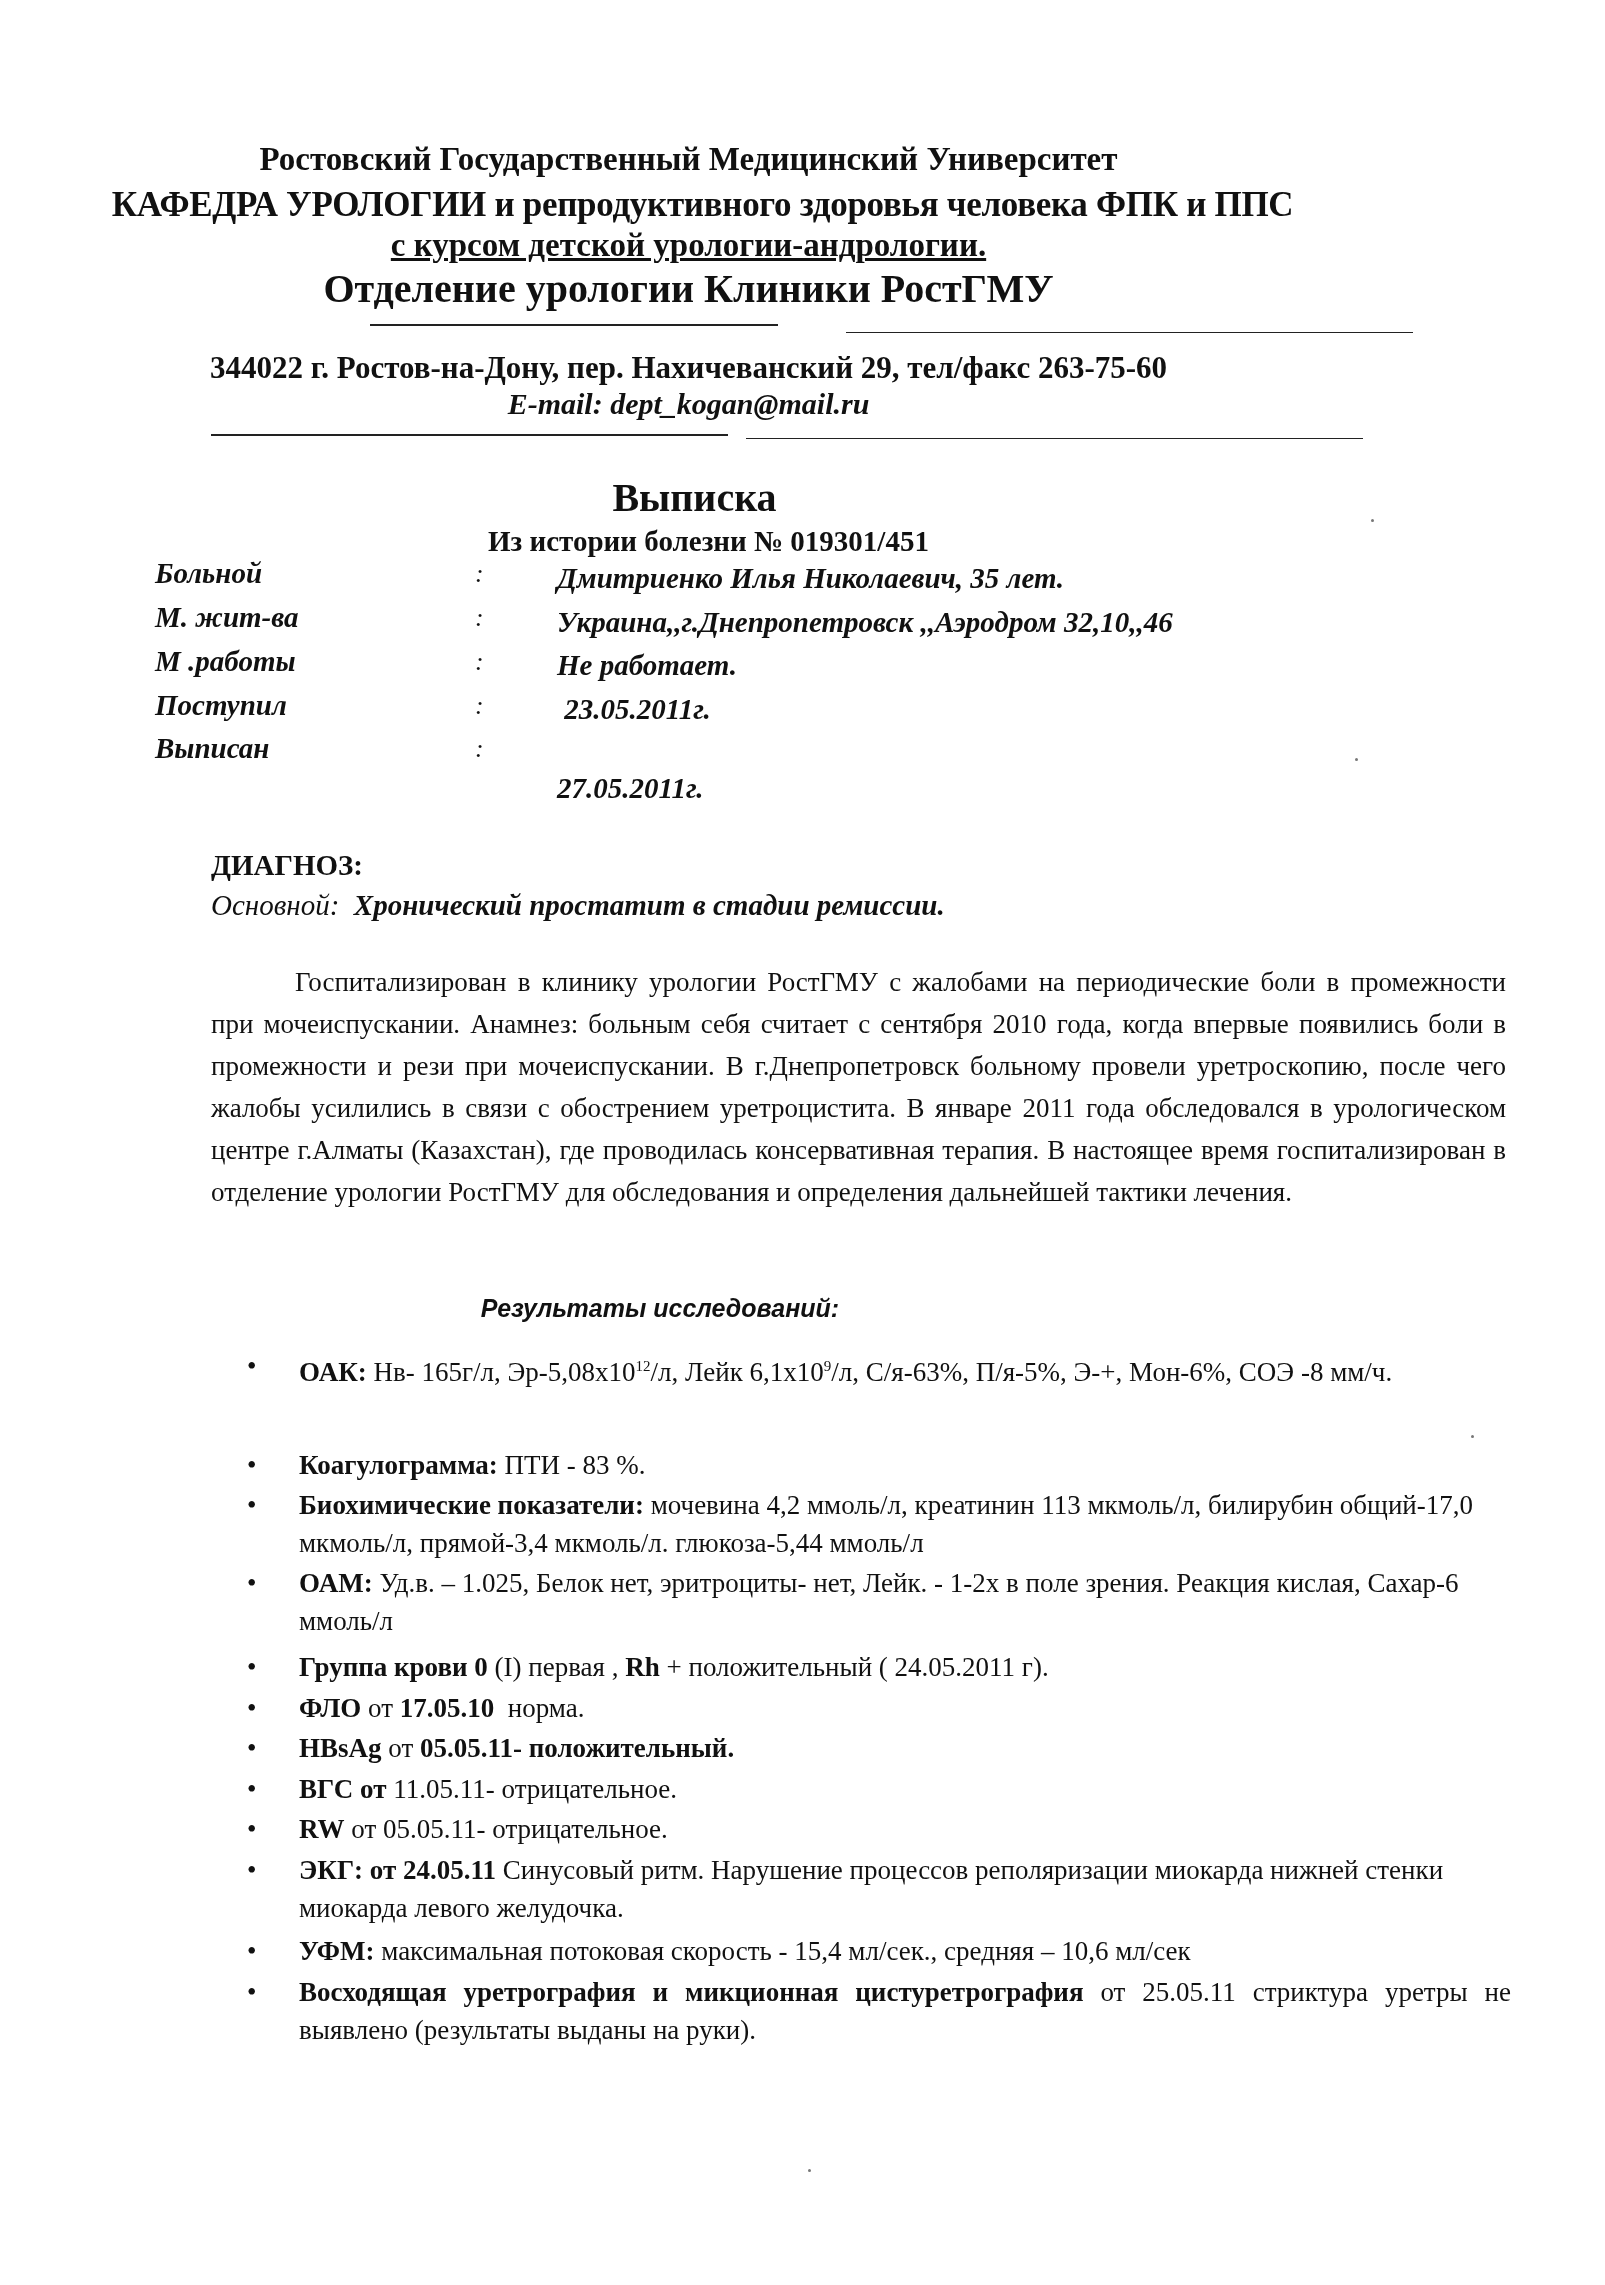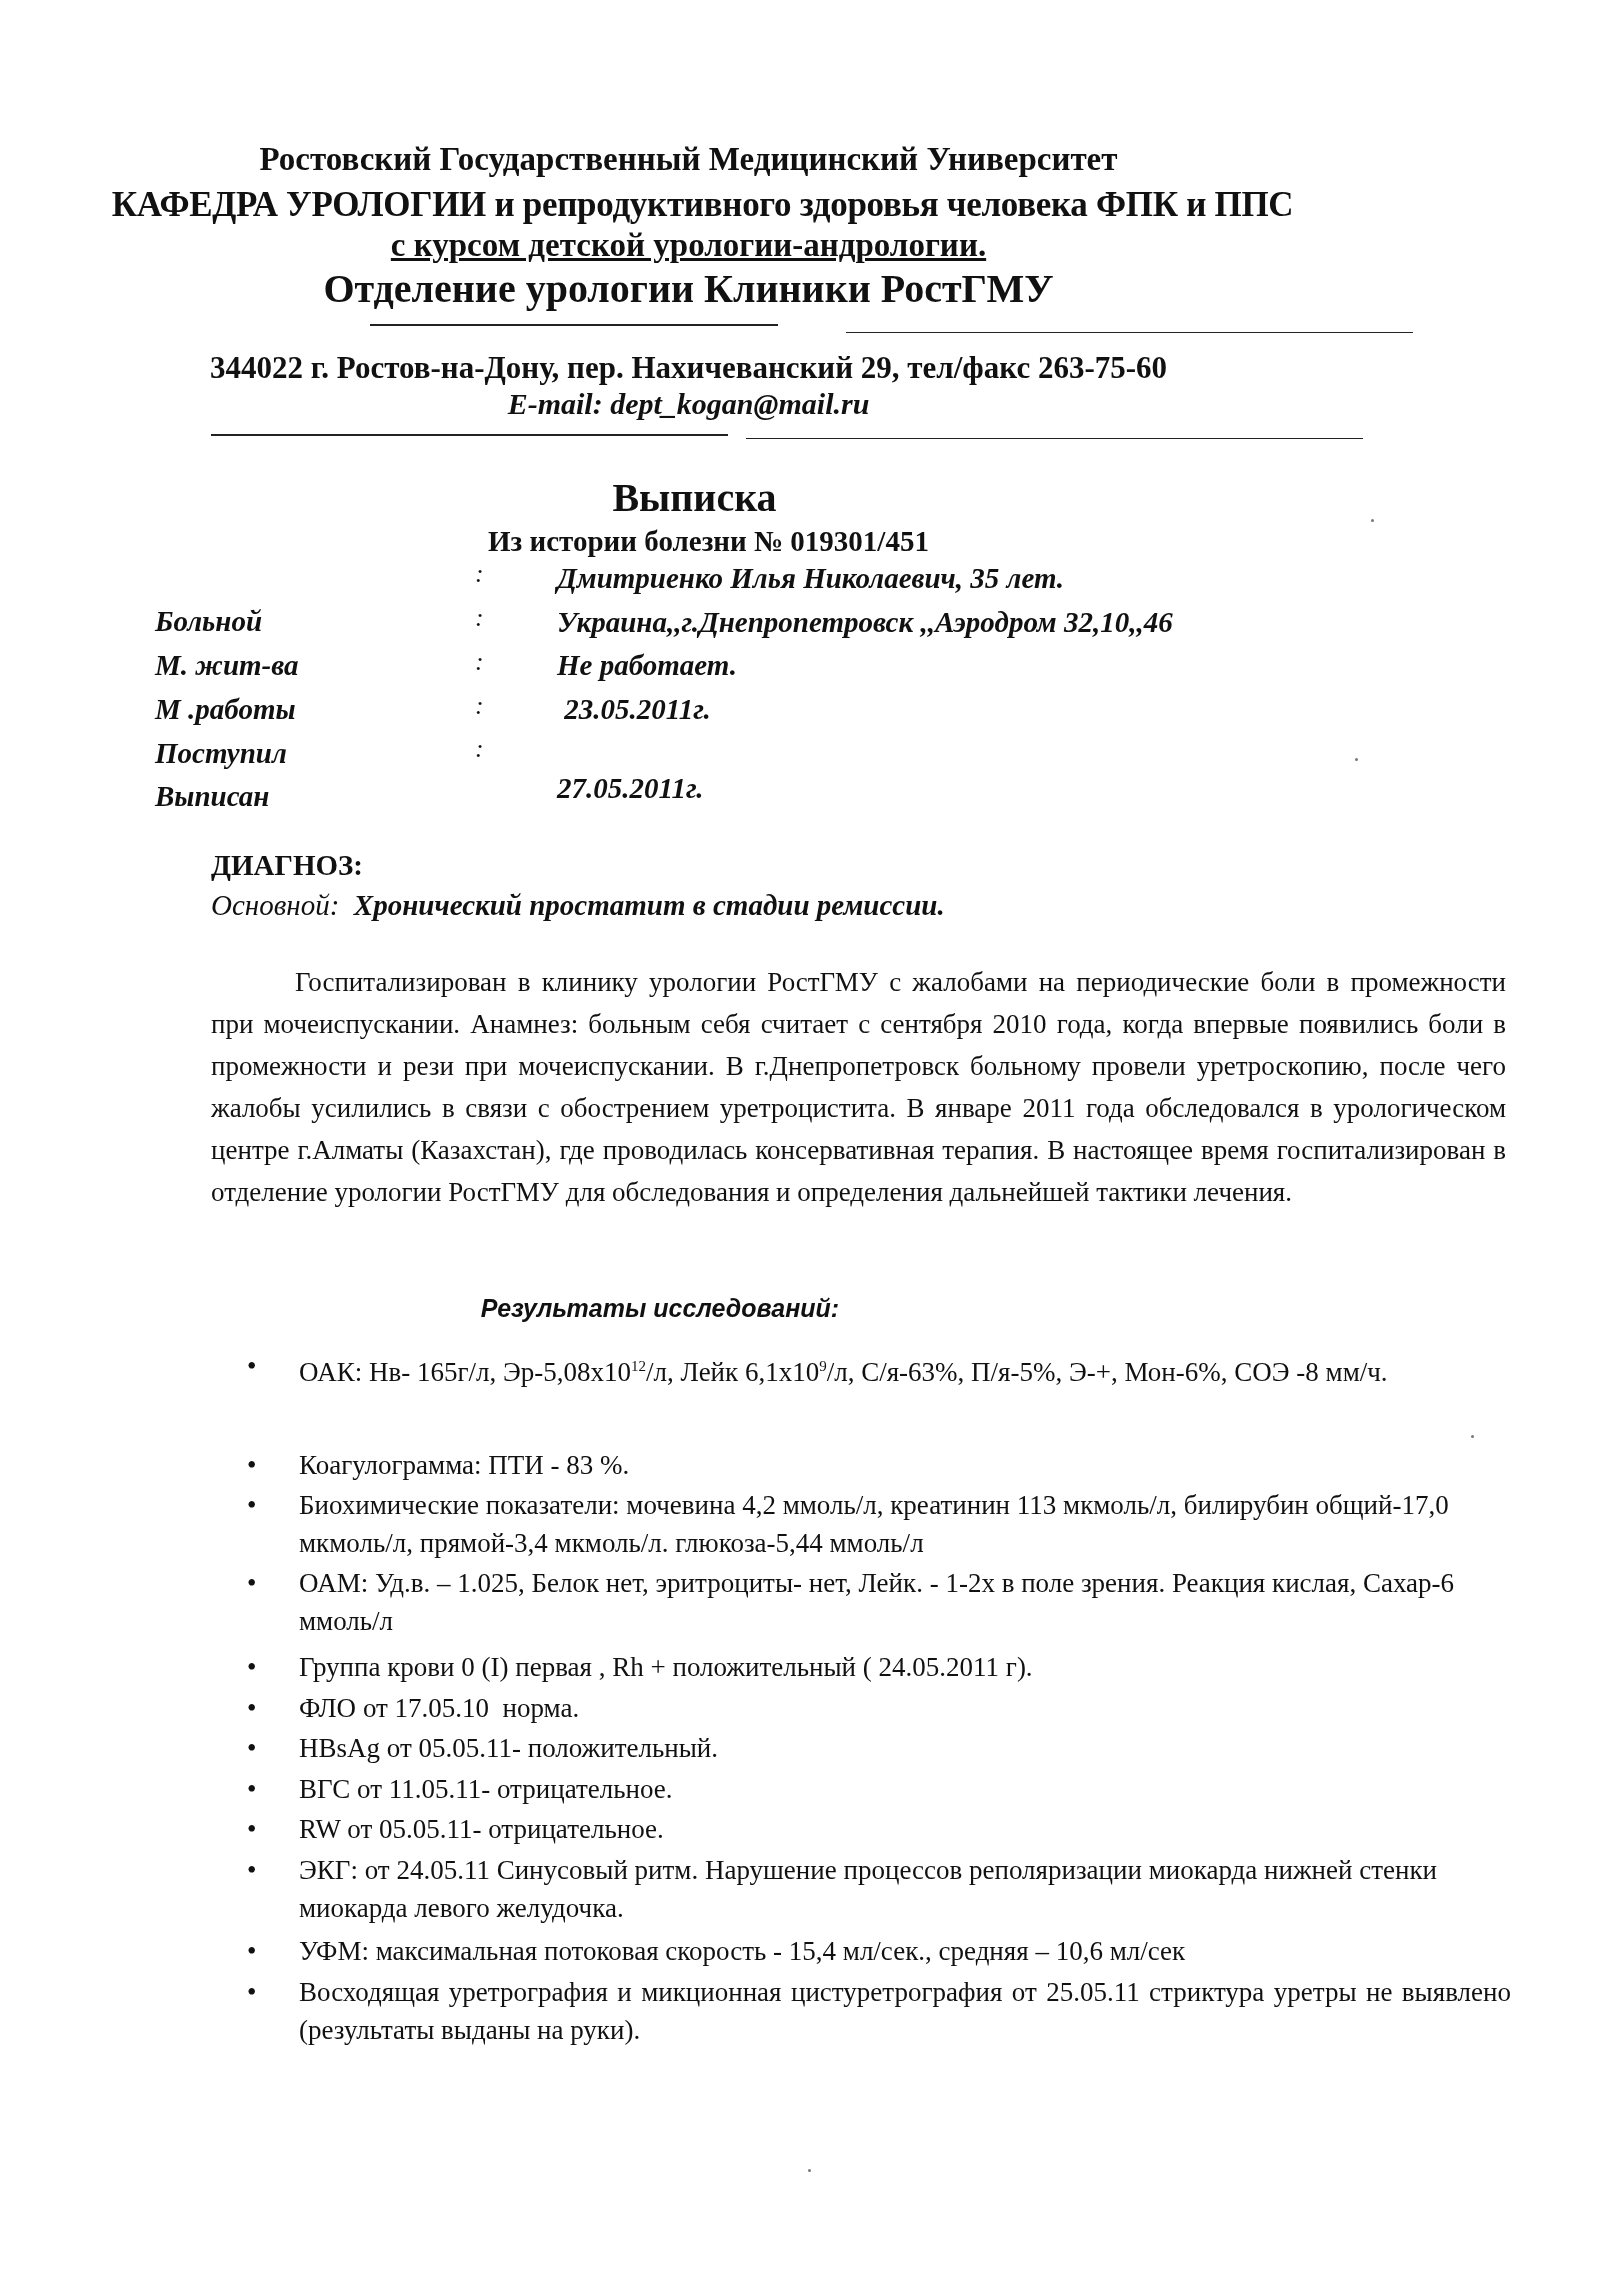--- a/index.html
+++ b/index.html
@@ -8,33 +8,33 @@
   .c{left:0;width:1377px;text-align:center;}
   .hdr1{top:141px;font-size:33px;font-weight:bold;}
   .hdr2{top:185px;font-size:35px;font-weight:bold;letter-spacing:-0.3px;padding-left:28px;box-sizing:border-box;}
   .hdr3{top:227px;font-size:33px;font-weight:bold;text-decoration:underline;}
   .hdr4{top:265px;font-size:40px;font-weight:bold;}
   .rule{height:2px;background:#222;}
   .addr{top:350px;font-size:31px;font-weight:bold;}
   .email{top:387px;font-size:30px;font-weight:bold;font-style:italic;}
   .title{top:474px;font-size:40px;font-weight:bold;padding-left:12px;box-sizing:border-box;}
   .hist{top:525px;font-size:29px;font-weight:bold;padding-left:40px;box-sizing:border-box;}
-  .lbl{left:155px;font-size:29px;font-weight:bold;font-style:italic;margin-top:48px;}
+  .lbl{left:155px;font-size:29px;font-weight:bold;font-style:italic;}
   .colon{left:475px;font-size:26px;font-style:italic;}
   .val{left:557px;font-size:29px;font-weight:bold;font-style:italic;}
   .diag{left:211px;top:849px;font-size:29px;font-weight:bold;}
   .diagmain{left:211px;top:889px;font-size:29px;font-style:italic;text-align:right;}
   .diagmain b{font-weight:bold;}
   .para{left:211px;top:961px;width:1295px;font-size:27px;line-height:42px;text-align:justify;}
   .para .ind{display:inline-block;width:84px;}
   .res-head{left:0;width:1280px;text-align:center;top:1294px;font-size:25px;font-style:italic;font-weight:bold;font-family:"Liberation Sans","DejaVu Sans",sans-serif;padding-left:40px;box-sizing:border-box;}
   .item{left:247px;width:1264px;font-size:27px;line-height:38px;}
   .item .bul{position:absolute;left:0;top:0;}
   .item .txt{display:block;padding-left:52px;}
-  .item b{font-weight:normal;}
+  .item b{font-weight:bold;}
   .item.hang .txt{padding-left:0;text-indent:52px;}
   .item.just .txt{text-align:justify;}
   .speck{position:absolute;width:3px;height:3px;background:#777;border-radius:50%;}
 </style>
 </head>
 <body>
 
 <div class="abs c hdr1">Ростовский Государственный Медицинский Университет</div>
 <div class="abs c hdr2">КАФЕДРА УРОЛОГИИ и репродуктивного здоровья человека ФПК и ППС</div>
 <div class="abs c hdr3">с курсом детской урологии-андрологии.</div>

